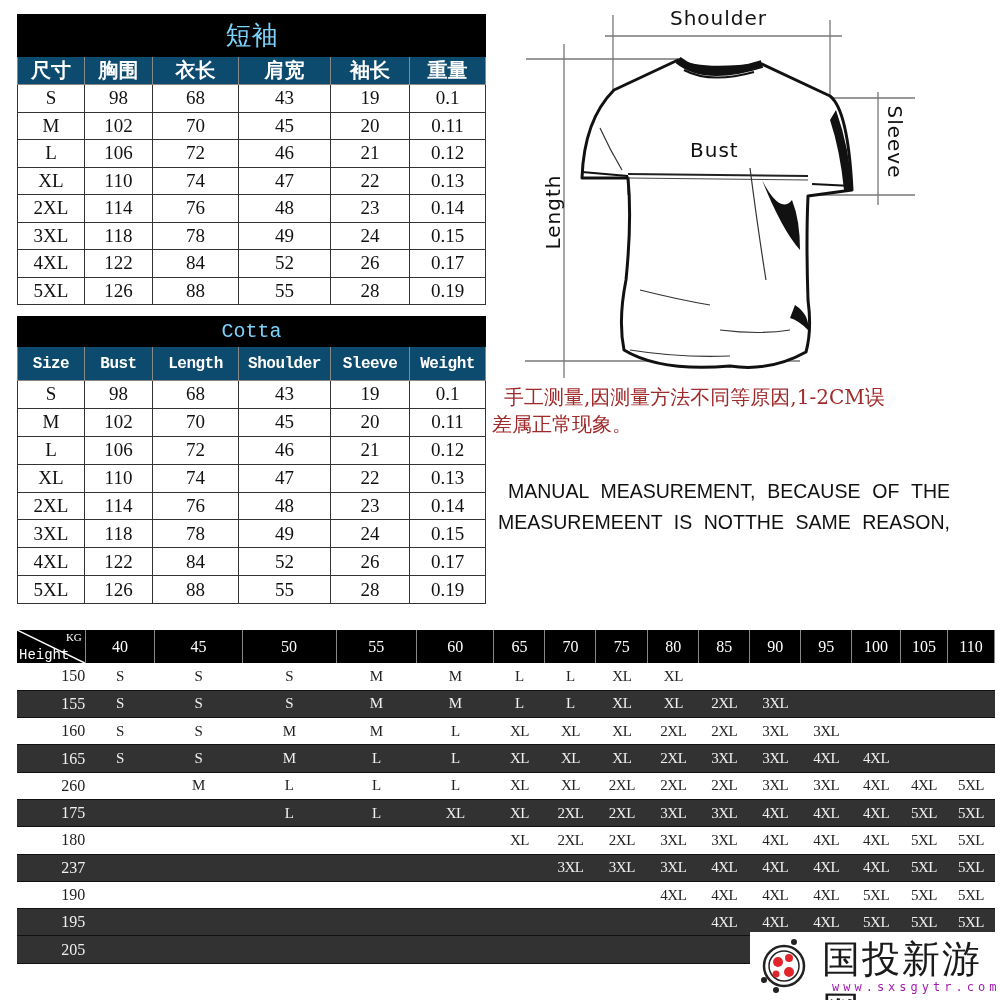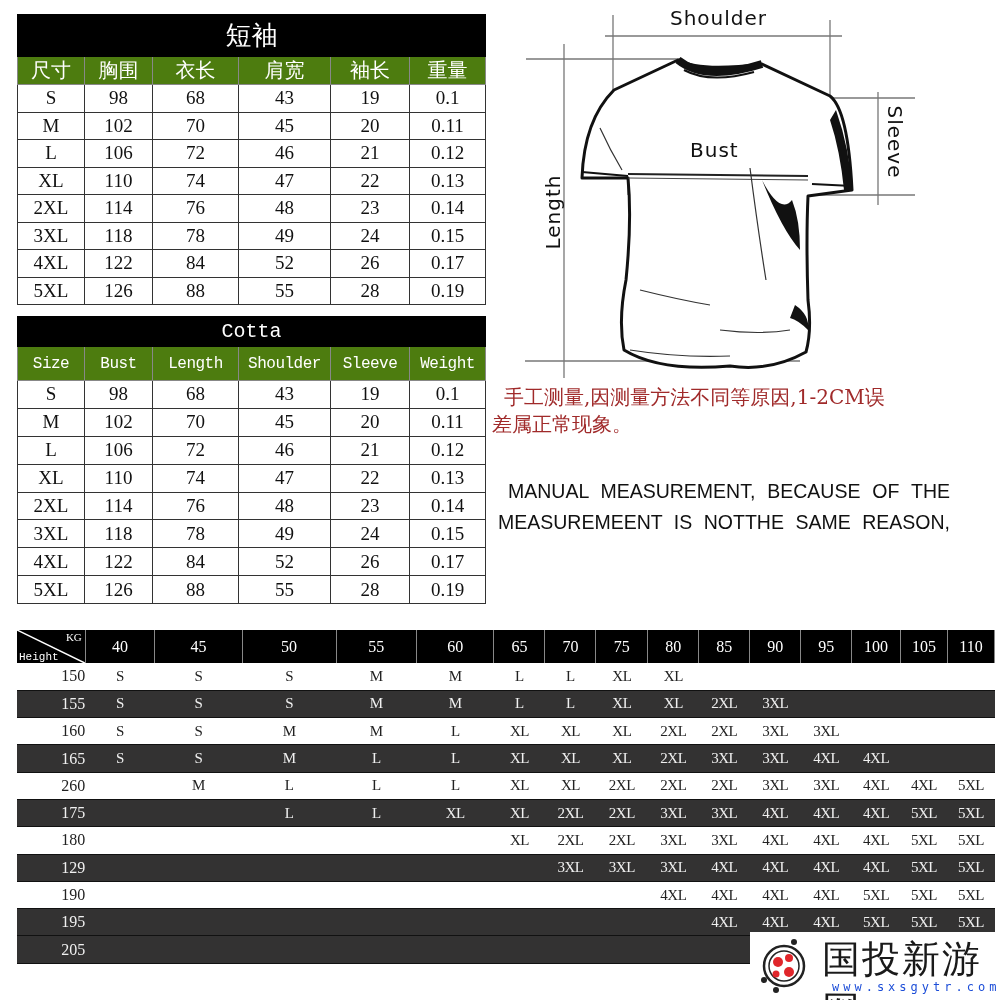--- a/index.html
+++ b/index.html
@@ -11,26 +11,26 @@
     position: absolute; left: 17px; width: 468px;
     border-collapse: collapse; table-layout: fixed;
     font-family: "Liberation Serif", "DejaVu Serif", serif;
   }
   .spec-table.cn { top: 14px; }
   .spec-table.en { top: 316px; }
   .spec-table th, .spec-table td {
     border: 1.5px solid #333; text-align: center; vertical-align: middle;
   }
   .spec-table .title-row th {
-    background: #000; color: #ffffff; font-weight: normal; border-color: #000;
+    background: #000; color: #7dd3fc; font-weight: normal; border-color: #000;
   }
   .spec-table.cn .title-row th { height: 42px; font-size: 26px; }
   .spec-table.en .title-row th { height: 30px; font-size: 20px; font-family: "Liberation Mono", "DejaVu Sans Mono", monospace; }
   .spec-table .head-row th {
-    background: #4d7c0f; color: #fff; font-weight: normal; border-color: #888;
+    background: #0c4a6e; color: #fff; font-weight: bold; border-color: #888;
   }
   .spec-table.cn .head-row th { height: 28px; font-size: 20px; }
   .spec-table.en .head-row th { height: 34px; font-size: 16px; font-family: "Liberation Mono", "DejaVu Sans Mono", monospace; letter-spacing: -0.5px; }
   .spec-table td { height: 27.5px; font-size: 19px; background: #fff; }
   .spec-table.en td { height: 27.9px; }
 
   .c0 { width: 67px; } .c1 { width: 68px; } .c2 { width: 86px; }
   .c3 { width: 92px; } .c4 { width: 79px; } .c5 { width: 76px; }
 
   
@@ -66,33 +66,33 @@
     border-collapse: collapse; table-layout: fixed;
     font-family: "Liberation Serif", "DejaVu Serif", serif;
   }
   .rec th {
     background: #000; color: #fff; font-weight: normal; font-size: 16px;
     height: 33px; border-right: 1.5px solid #888; text-align: center;
   }
   .rec th.corner { position: relative; padding: 0; overflow: hidden; }
   .corner svg { position: absolute; left: 0; top: 0; width: 100%; height: 100%; }
   .corner .kg { position: absolute; right: 3px; top: 1px; font-size: 11px; text-align: center; }
-  .corner .ht { position: absolute; left: 2px; bottom: 0; font-size: 11px; font-family: "Liberation Mono", monospace; }
+  .corner .ht { position: absolute; left: 2px; bottom: 0; font-size: 14px; font-family: "Liberation Mono", monospace; }
   .rec td {
     height: 27.3px; font-size: 15px; text-align: center; letter-spacing: -0.5px;
   }
   .rec td.h { text-align: right; padding-left: 19px; font-size: 16px; letter-spacing: 0; }
   .rec tr.light td { background: #ffffff; color: #222; }
   .rec tr.dark td { background: #333232; color: #f0f0f0; border-top: 1px solid #111; border-bottom: 1px solid #111; }
 
   
   .wm { position: absolute; left: 750px; top: 932px; width: 250px; height: 68px; background: #fff; }
   .wm .logo { position: absolute; left: 6px; top: 4px; width: 56px; height: 58px; }
   .wm .brand { position: absolute; left: 72px; top: 2px; font-size: 38px; font-family: "DejaVu Sans", sans-serif; color: #1a1a1a; letter-spacing: 2px; }
-  .wm .url { position: absolute; left: 82px; top: 48px; font-size: 12px; font-family: "DejaVu Sans Mono", monospace; color: #1d4ed8; letter-spacing: 4px; }
+  .wm .url { position: absolute; left: 82px; top: 48px; font-size: 12px; font-family: "DejaVu Sans Mono", monospace; color: #a21caf; letter-spacing: 4px; }
 </style>
 </head>
 <body>
 
 <table class="spec-table cn">
   <colgroup>
       <col class="c0">
       <col class="c1">
       <col class="c2">
       <col class="c3">
@@ -495,21 +495,21 @@
         <td>2XL</td>
         <td>3XL</td>
         <td>3XL</td>
         <td>4XL</td>
         <td>4XL</td>
         <td>4XL</td>
         <td>5XL</td>
         <td>5XL</td>
       </tr>
       <tr class="dark">
-        <td class="h">129</td>
+        <td class="h">237</td>
         <td></td>
         <td></td>
         <td></td>
         <td></td>
         <td></td>
         <td></td>
         <td>3XL</td>
         <td>3XL</td>
         <td>3XL</td>
         <td>4XL</td>

